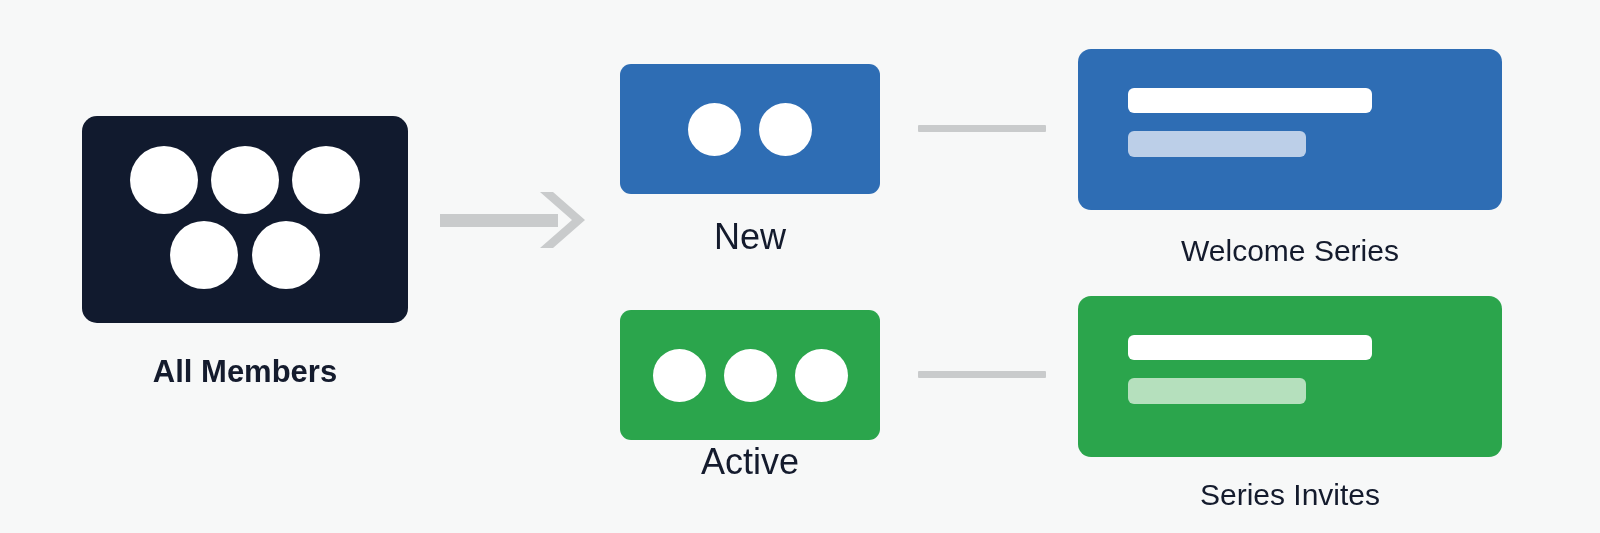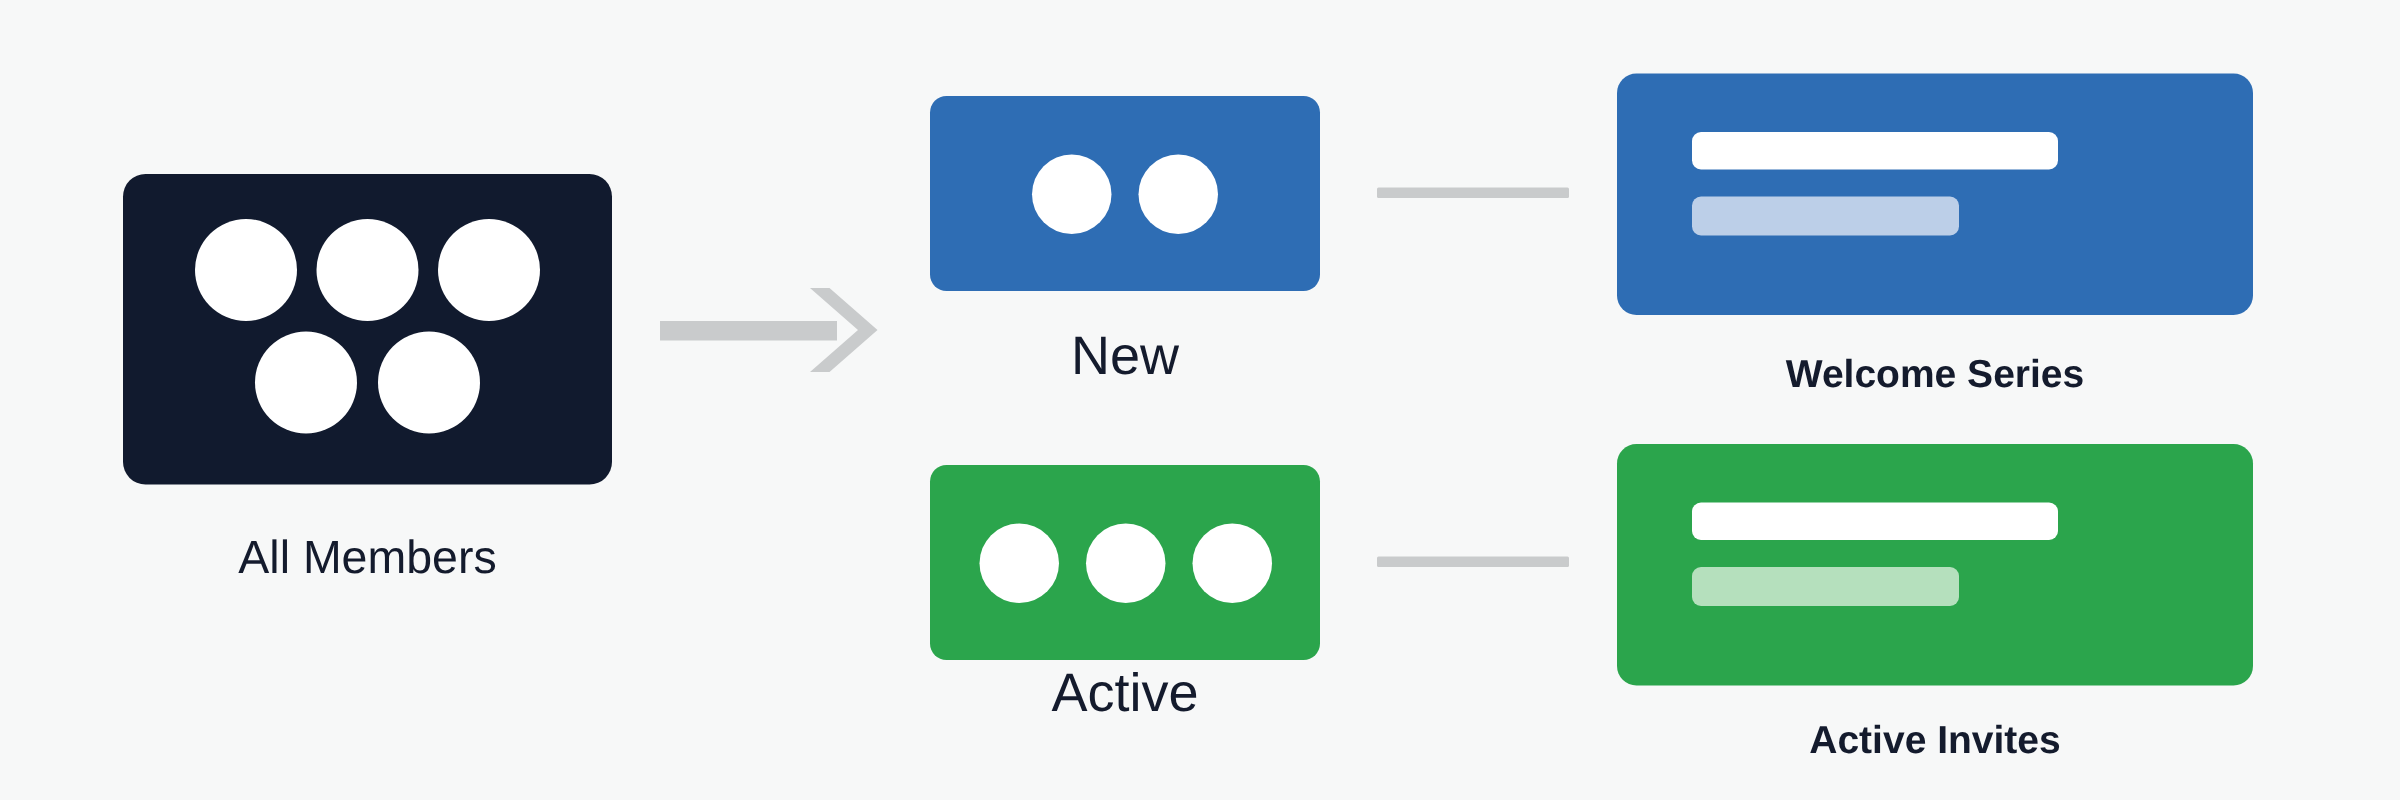--- a/index.html
+++ b/index.html
@@ -58,21 +58,21 @@
   .avatar.a2 { left: 129px; top: 30px;  width: 68px; height: 68px; }
   .avatar.a3 { left: 210px; top: 30px;  width: 68px; height: 68px; }
   .avatar.a4 { left: 88px;  top: 105px; width: 68px; height: 68px; }
   .avatar.a5 { left: 170px; top: 105px; width: 68px; height: 68px; }
 
   .source-label {
     left: 82px;
     top: 356px;
     width: 326px;
     font-size: 31px;
-    font-weight: normal;
+    font-weight: bold;
   }
 
   
   .flow-arrow {
     position: absolute;
     left: 440px;
     top: 190px;
     width: 150px;
     height: 60px;
   }
@@ -147,22 +147,22 @@
     left: 50px;
     top: 82px;
     width: 178px;
     height: 26px;
   }
   .welcome .bar-secondary { background: #bccfe8; }
   .event   .bar-secondary { background: #b5e0bd; }
 
   .campaign-label {
     width: 424px;
-    font-size: 26px;
-    font-weight: bold;
+    font-size: 30px;
+    font-weight: normal;
   }
   .campaign-label.welcome-lbl { left: 1078px; top: 236px; }
   .campaign-label.event-lbl   { left: 1078px; top: 480px; }
 </style>
 </head>
 <body>
 
 <div id="diagram">
 
   <div class="card source-card">
@@ -206,15 +206,15 @@
   <div class="card campaign-card welcome">
     <span class="bar bar-primary"></span>
     <span class="bar bar-secondary"></span>
   </div>
   <div class="node-label campaign-label welcome-lbl">Welcome Series</div>
 
   <div class="card campaign-card event">
     <span class="bar bar-primary"></span>
     <span class="bar bar-secondary"></span>
   </div>
-  <div class="node-label campaign-label event-lbl">Active Invites</div>
+  <div class="node-label campaign-label event-lbl">Series Invites</div>
 
 </div>
 
 </body></html>

